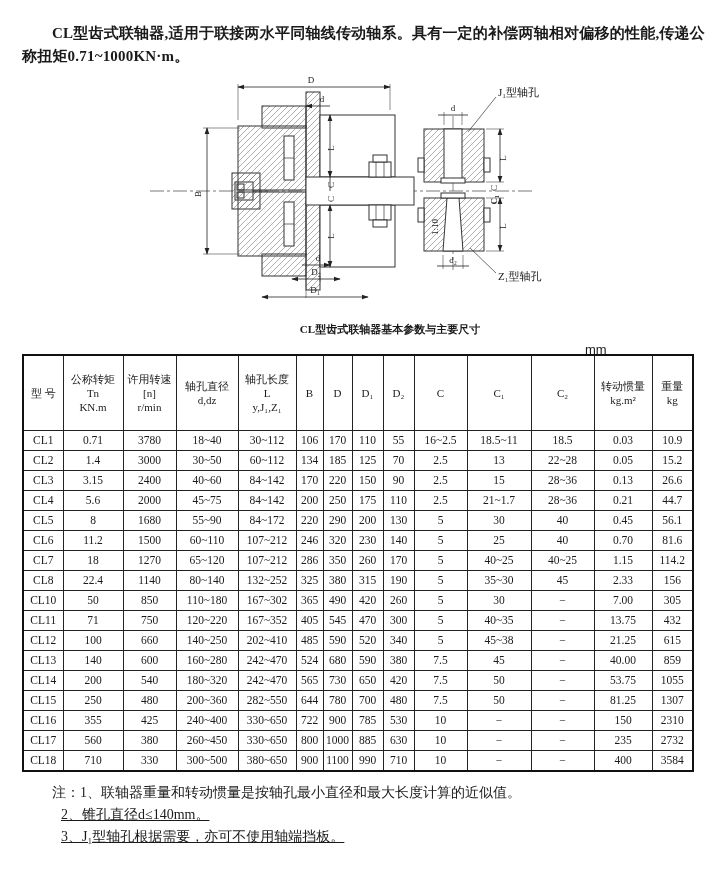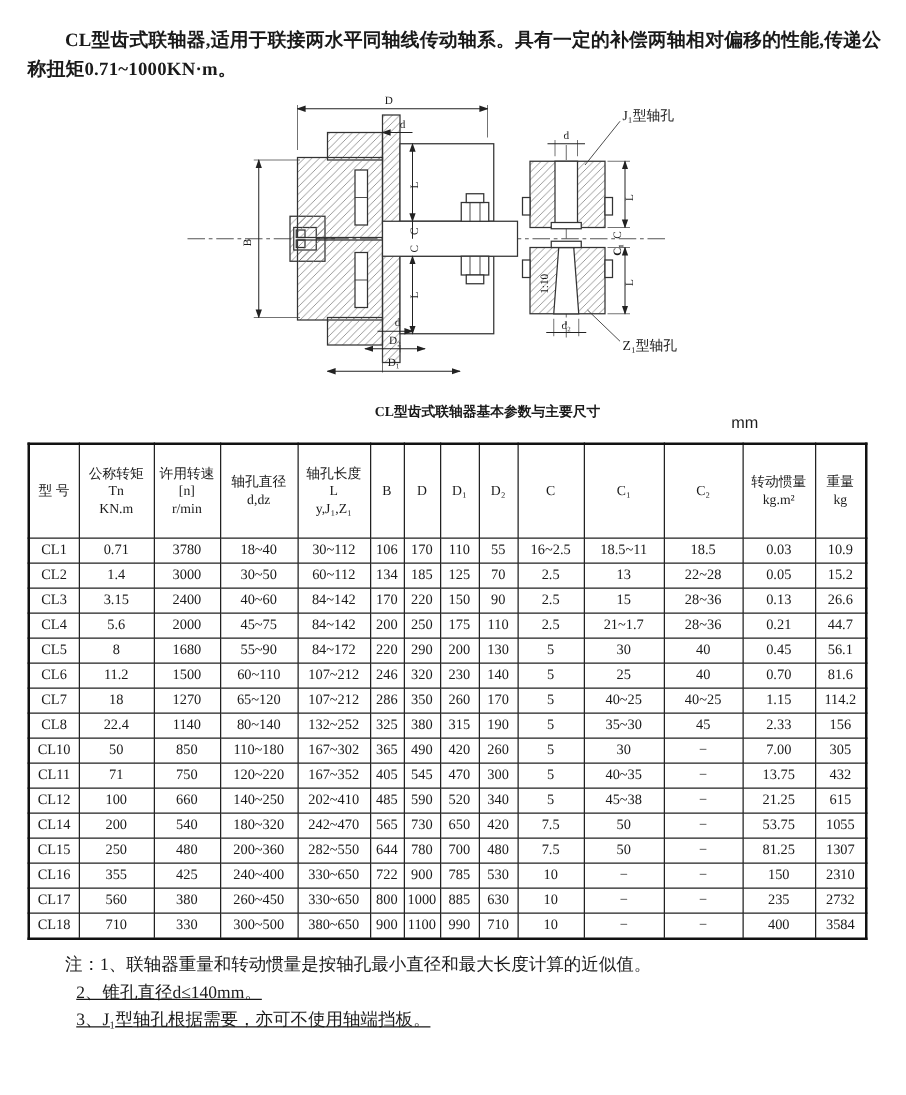--- a/index.html
+++ b/index.html
@@ -13,21 +13,21 @@
     text-indent:2em;letter-spacing:0.2px;text-align:justify;font-weight:bold;
   }
   .drawing-wrap{position:relative;width:725px;height:242px;margin-top:2px;}
   .title-row{position:relative;height:24px;margin-top:10px;}
   .table-title{
     position:absolute;left:110px;width:560px;text-align:center;
     font-family:Liberation Serif, serif;
     font-weight:bold;font-size:11px;
   }
   .unit{
-    position:absolute;left:585px;top:8px;
+    position:absolute;left:585px;top:20px;
     font-family:"Liberation Sans","DejaVu Sans",sans-serif;font-size:13px;
   }
   table.params{
     border-collapse:collapse;table-layout:fixed;
     margin:8px 0 0 22px;width:670px;
     border:2px solid #111;
   }
   table.params th,table.params td{
     border:1px solid #222;text-align:center;vertical-align:middle;
     font-weight:normal;padding:0;overflow:hidden;white-space:nowrap;
@@ -422,20 +422,36 @@
         <td>590</td>
         <td>520</td>
         <td>340</td>
         <td>5</td>
         <td>45~38</td>
         <td>−</td>
         <td>21.25</td>
         <td>615</td>
       </tr>
       <tr>
+        <td>CL13</td>
+        <td>140</td>
+        <td>600</td>
+        <td>160~280</td>
+        <td>242~470</td>
+        <td>524</td>
+        <td>680</td>
+        <td>590</td>
+        <td>380</td>
+        <td>7.5</td>
+        <td>45</td>
+        <td>−</td>
+        <td>40.00</td>
+        <td>859</td>
+      </tr>
+      <tr>
         <td>CL14</td>
         <td>200</td>
         <td>540</td>
         <td>180~320</td>
         <td>242~470</td>
         <td>565</td>
         <td>730</td>
         <td>650</td>
         <td>420</td>
         <td>7.5</td>

